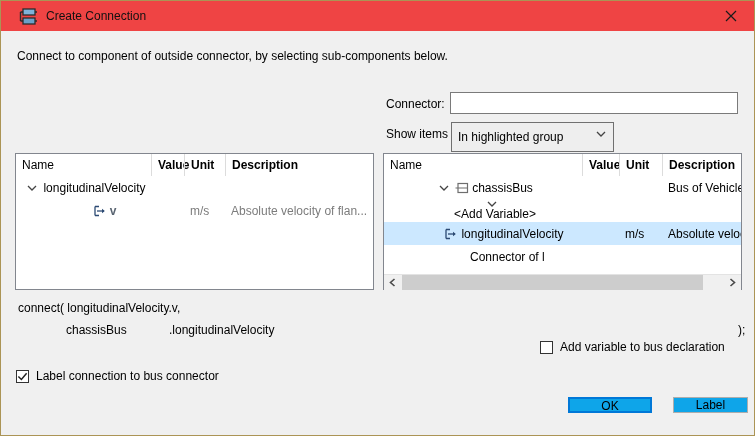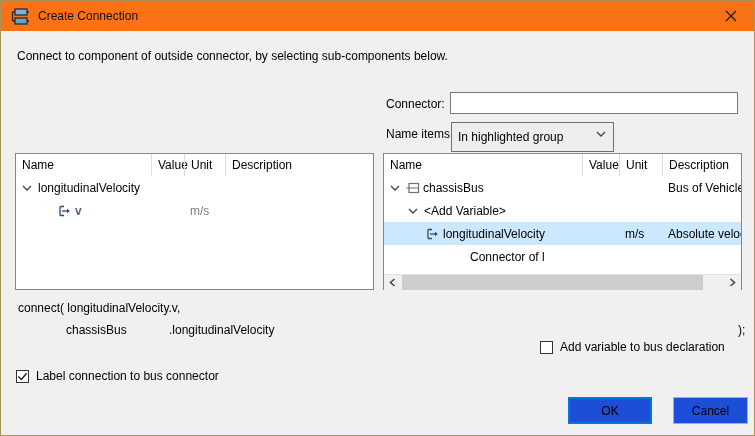--- a/index.html
+++ b/index.html
@@ -3,21 +3,21 @@
 <meta charset="utf-8">
 <style>
   html,body { margin:0; padding:0; background:#d8d8d8; }
   body { font-family:"Liberation Sans", sans-serif; font-size:12px; color:#000; }
   .dialog {
     position:relative; width:755px; height:436px; box-sizing:border-box;
     background:#f0f0f0; border:1px solid #ab9455; overflow:hidden;
   }
   .titlebar {
     position:absolute; left:0; top:0; right:0; height:30px;
-    background:#f97316; display:flex; align-items:center; padding-left:8px; box-sizing:border-box;
+    background:#ef4444; display:flex; align-items:center; padding-left:16px; box-sizing:border-box;
   }
   .win-icon { width:22px; height:20px; display:inline-flex; align-items:center; }
   .title { margin-left:7px; color:#111; }
   .close-btn {
     position:absolute; right:0; top:0; width:46px; height:30px;
     display:flex; align-items:center; justify-content:center; cursor:pointer;
   }
   .intro { position:absolute; left:16px; top:48px; }
 
   .hl-label { position:absolute; left:385px; top:96px; }
@@ -35,25 +35,25 @@
   .combo-arrow { position:absolute; right:7px; top:8px; line-height:0; }
 
   .tree-table {
     position:absolute; top:152px; width:359px; height:137px; box-sizing:border-box;
     background:#fff; border:1px solid #82868e; overflow:hidden;
   }
   .tree-table.left  { left:14px; }
   .tree-table.right { left:382px; }
   .tt-header { display:flex; height:22px; }
   .tt-hcell  { box-sizing:border-box; height:22px; line-height:22px; padding-left:6px; white-space:nowrap; overflow:visible; }
-  .tt-hcell + .tt-hcell { border-left:1px solid #dcdcdc; }
+  .tt-hcell + .tt-hcell { border-left:1px solid #dcdcdc;font-weight:bold; }
   .tt-row  { display:flex; height:23px; align-items:center; }
   .tt-row.highlighted { background:#cce8ff; }
   .tt-cell { box-sizing:border-box; padding-left:6px; white-space:nowrap; overflow:hidden; }
-  .name-cell { display:flex; align-items:center; }
+  .name-cell { display:flex; align-items:center;justify-content:center; }
   .chev  { width:16px; display:inline-flex; justify-content:flex-start; line-height:0; flex:0 0 auto; }
   .ticon { width:17px; display:inline-flex; line-height:0; flex:0 0 auto; }
   .muted { color:#7c7c7c; }
 
   .hscroll {
     position:absolute; left:383px; top:273px; width:357px; height:15px;
     background:#f0f0f0; border-top:1px solid #e3e3e3;
   }
   .sb-arrow { position:absolute; top:0; width:17px; height:15px; display:flex; align-items:center; justify-content:center; line-height:0; }
   .sb-arrow.l { left:0; } .sb-arrow.r { right:0; }
@@ -70,22 +70,22 @@
   .cb-label { left:15px;  top:368px; }
   .checkbox {
     width:13px; height:13px; box-sizing:border-box; border:1px solid #333;
     background:#fff; display:inline-flex; align-items:center; justify-content:center;
     margin-right:7px; flex:0 0 auto; cursor:pointer;
   }
   .checkbox svg { display:none; }
   .checkbox.checked svg { display:block; }
 
   .btn {
-    position:absolute; top:396px; height:27px; box-sizing:border-box;
-    background:#1d4ed8; border:1px solid #adadad; font-family:"Liberation Sans",sans-serif;
+    position:absolute; top:396px; height:16px; box-sizing:border-box;
+    background:#0ea5e9; border:1px solid #adadad; font-family:"Liberation Sans",sans-serif;
     font-size:12px; padding:0; cursor:pointer;
   }
   .btn-ok { left:567px; width:84px; border:2px solid #0078d7; }
   .btn-cancel { left:672px; width:75px; }
 </style>
 </head>
 <body>
 
 <div class="dialog">
 
@@ -105,21 +105,21 @@
         <path d="M1 1 L11 11 M11 1 L1 11" stroke="#1a1a1a" stroke-width="1.2"></path>
       </svg>
     </div>
   </div>
 
   <div class="intro">Connect to component of outside connector, by selecting sub-components below.</div>
 
   <label class="hl-label">Connector:</label>
   <input class="hl-input" value="" style="">
 
-  <label class="si-label">Name items</label>
+  <label class="si-label">Show items</label>
   <div class="combo">
     <span>In highlighted group</span>
     <span class="combo-arrow">
       <svg width="10" height="6" viewBox="0 0 10 6">
           <polyline points="1,1 5,5 9,1" fill="none" stroke="#444" stroke-width="1.3"></polyline>
         </svg>
     </span>
   </div>
 
   <div class="tree-table left" id="left-table">
@@ -148,20 +148,21 @@
             <svg width="14" height="12" viewBox="0 0 14 12">
               <path d="M2 1.5 H6 M2 1.5 V10.5 M2 10.5 H6" stroke="#2c4a73" stroke-width="1.3" fill="none"></path>
               <path d="M4 6 H11" stroke="#2c4a73" stroke-width="1.3" fill="none"></path>
               <path d="M9 3.7 L11.8 6 L9 8.3 Z" fill="#2c4a73"></path>
             </svg>
           </span>
           <span style="font-weight: bold; color: rgb(90, 101, 114);">v</span>
         </div>
         <div class="tt-cell muted" style="width: 33px;"></div>
         <div class="tt-cell muted" style="width: 41px;">m/s</div>
+        <div class="tt-cell muted" style="flex: 1 1 0%;">Absolute velocity of flan...</div>
       </div>
     </div>
   <div class="tree-table right" id="right-table">
       <div class="tt-header">
         <div class="tt-hcell" style="width: 198px;">Name</div>
         <div class="tt-hcell" style="width: 37px;">Value</div>
         <div class="tt-hcell" style="width: 43px;">Unit</div>
         <div class="tt-hcell" style="flex: 1 1 0%;">Description</div>
       </div>
       <div class="tt-row">
@@ -177,21 +178,21 @@
               <path d="M3 6 H12.5 M0.5 6 H3" stroke="#6e6e6e" stroke-width="1.2" fill="none"></path>
             </svg>
           </span>
           <span>chassisBus</span>
         </div>
         <div class="tt-cell" style="width: 37px;"></div>
         <div class="tt-cell" style="width: 43px;"></div>
         <div class="tt-cell" style="flex: 1 1 0%;">Bus of VehicleI</div>
       </div>
       <div class="tt-row">
-        <div class="tt-cell name-cell" style="width: 198px; padding-left: 24px;">
+        <div class="tt-cell name-cell" style="width: 198px; padding-left: 24px; flex-direction: column;">
           <span class="chev">
             <svg width="10" height="6" viewBox="0 0 10 6">
               <polyline points="1,1 5,5 9,1" fill="none" stroke="#444" stroke-width="1.3"></polyline>
             </svg>
           </span>
           <span>&lt;Add Variable&gt;</span>
         </div>
         <div class="tt-cell" style="width: 37px;"></div>
         <div class="tt-cell" style="width: 43px;"></div>
         <div class="tt-cell" style="flex: 1 1 0%;"></div>
@@ -247,15 +248,15 @@
   </div>
 
   <div class="cb-group cb-add">
     <span class="checkbox" id="cb-add-box">
       
     </span>
     <label>Add variable to bus declaration</label>
   </div>
 
   <button class="btn btn-ok">OK</button>
-  <button class="btn btn-cancel">Cancel</button>
+  <button class="btn btn-cancel">Label</button>
 
 </div>
 
 </body></html>

